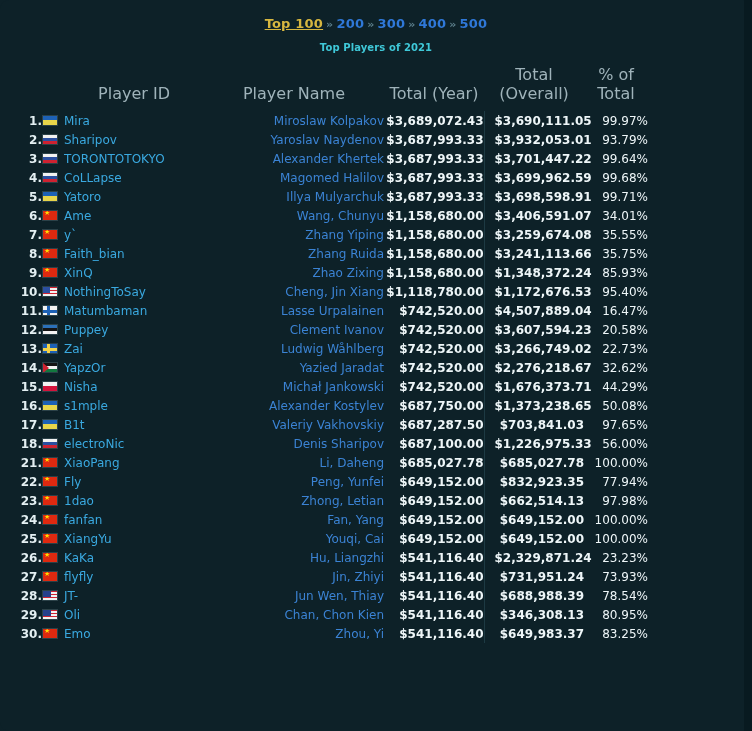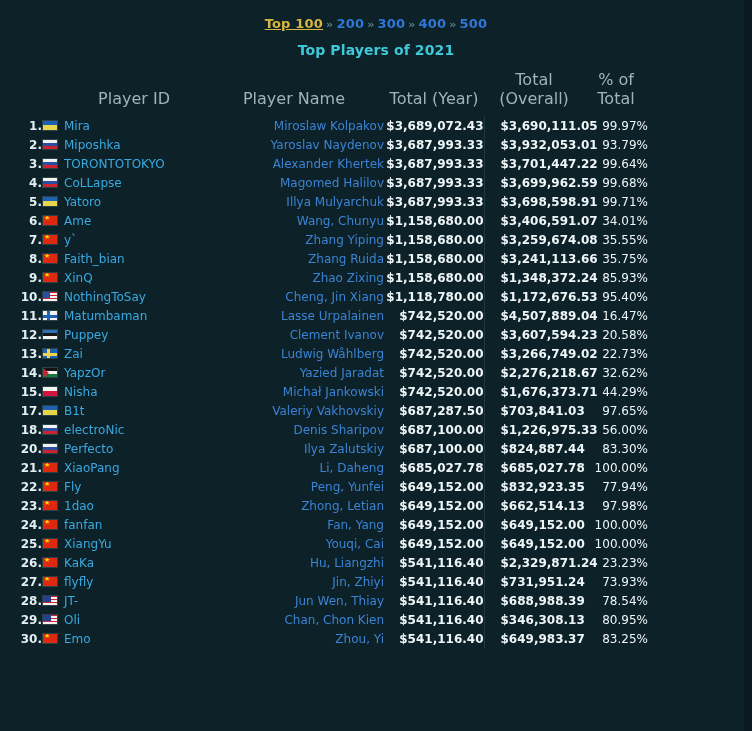--- a/index.html
+++ b/index.html
@@ -48,21 +48,21 @@
   }
   #nav .sep {
     color: #5c7f8c;
     font-size: 11px;
     padding: 0 3px;
   }
   
   #title {
     text-align: center;
     margin-top: 11px;
-    font-size: 14px;
+    font-size: 10px;
     font-weight: bold;
     color: #3fc8d8;
     letter-spacing: .1px;
   }
   
   #tbl-wrap {
     margin-top: 12px;
     padding-left: 0;
   }
   table.board {
@@ -124,21 +124,21 @@
   }
   td.money {
     text-align: right;
     padding-right: 4px;
     color: #eef6f8;
     font-weight: bold;
     font-size: 12px;
   }
   td.money.overall {
     border-left: 1px solid #1d3a43;
-    padding-left: 16px;
+    padding-left: 10px;
   }
   td.pct {
     text-align: right;
     padding-right: 6px;
     color: #eef6f8;
     font-size: 12px;
   }
   
   .flag-ico {
     display: inline-block;
@@ -224,21 +224,21 @@
             <td class="flag"><span class="flag-ico f-ua"></span></td>
             <td class="pid"><a>Mira</a></td>
             <td class="pname"><a>Miroslaw Kolpakov</a></td>
             <td class="money">$3,689,072.43</td>
             <td class="money overall">$3,690,111.05</td>
             <td class="pct">99.97%</td>
           </tr>
           <tr>
             <td class="rank">2.</td>
             <td class="flag"><span class="flag-ico f-ru"></span></td>
-            <td class="pid"><a>Miposhka</a></td>
+            <td class="pid"><a>Sharipov</a></td>
             <td class="pname"><a>Yaroslav Naydenov</a></td>
             <td class="money">$3,687,993.33</td>
             <td class="money overall">$3,932,053.01</td>
             <td class="pct">93.79%</td>
           </tr>
           <tr>
             <td class="rank">3.</td>
             <td class="flag"><span class="flag-ico f-ru"></span></td>
             <td class="pid"><a>TORONTOTOKYO</a></td>
             <td class="pname"><a>Alexander Khertek</a></td>
@@ -348,47 +348,47 @@
           <tr>
             <td class="rank">15.</td>
             <td class="flag"><span class="flag-ico f-pl"></span></td>
             <td class="pid"><a>Nisha</a></td>
             <td class="pname"><a>Michał Jankowski</a></td>
             <td class="money">$742,520.00</td>
             <td class="money overall">$1,676,373.71</td>
             <td class="pct">44.29%</td>
           </tr>
           <tr>
+            <td class="rank">16.</td>
+            <td class="flag"><span class="flag-ico f-ua"></span></td>
+            <td class="pid"><a>s1mple</a></td>
+            <td class="pname"><a>Alexander Kostylev</a></td>
+            <td class="money">$687,750.00</td>
+            <td class="money overall">$1,373,238.65</td>
+            <td class="pct">50.08%</td>
+          </tr>
+          <tr>
             <td class="rank">17.</td>
             <td class="flag"><span class="flag-ico f-ua"></span></td>
             <td class="pid"><a>B1t</a></td>
             <td class="pname"><a>Valeriy Vakhovskiy</a></td>
             <td class="money">$687,287.50</td>
             <td class="money overall">$703,841.03</td>
             <td class="pct">97.65%</td>
           </tr>
           <tr>
             <td class="rank">18.</td>
             <td class="flag"><span class="flag-ico f-ru"></span></td>
             <td class="pid"><a>electroNic</a></td>
             <td class="pname"><a>Denis Sharipov</a></td>
             <td class="money">$687,100.00</td>
             <td class="money overall">$1,226,975.33</td>
             <td class="pct">56.00%</td>
           </tr>
           <tr>
-            <td class="rank">20.</td>
-            <td class="flag"><span class="flag-ico f-ru"></span></td>
-            <td class="pid"><a>Perfecto</a></td>
-            <td class="pname"><a>Ilya Zalutskiy</a></td>
-            <td class="money">$687,100.00</td>
-            <td class="money overall">$824,887.44</td>
-            <td class="pct">83.30%</td>
-          </tr>
-          <tr>
             <td class="rank">21.</td>
             <td class="flag"><span class="flag-ico f-cn"></span></td>
             <td class="pid"><a>XiaoPang</a></td>
             <td class="pname"><a>Li, Daheng</a></td>
             <td class="money">$685,027.78</td>
             <td class="money overall">$685,027.78</td>
             <td class="pct">100.00%</td>
           </tr>
           <tr>
             <td class="rank">22.</td>

